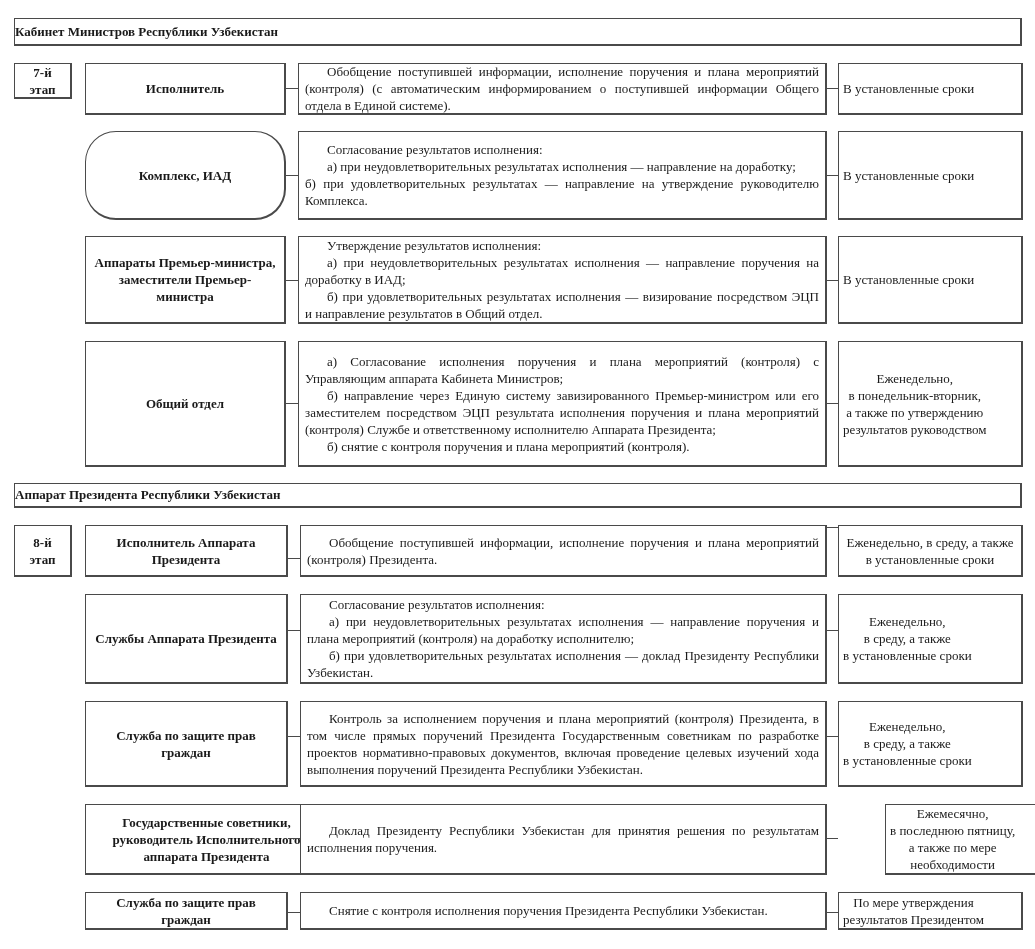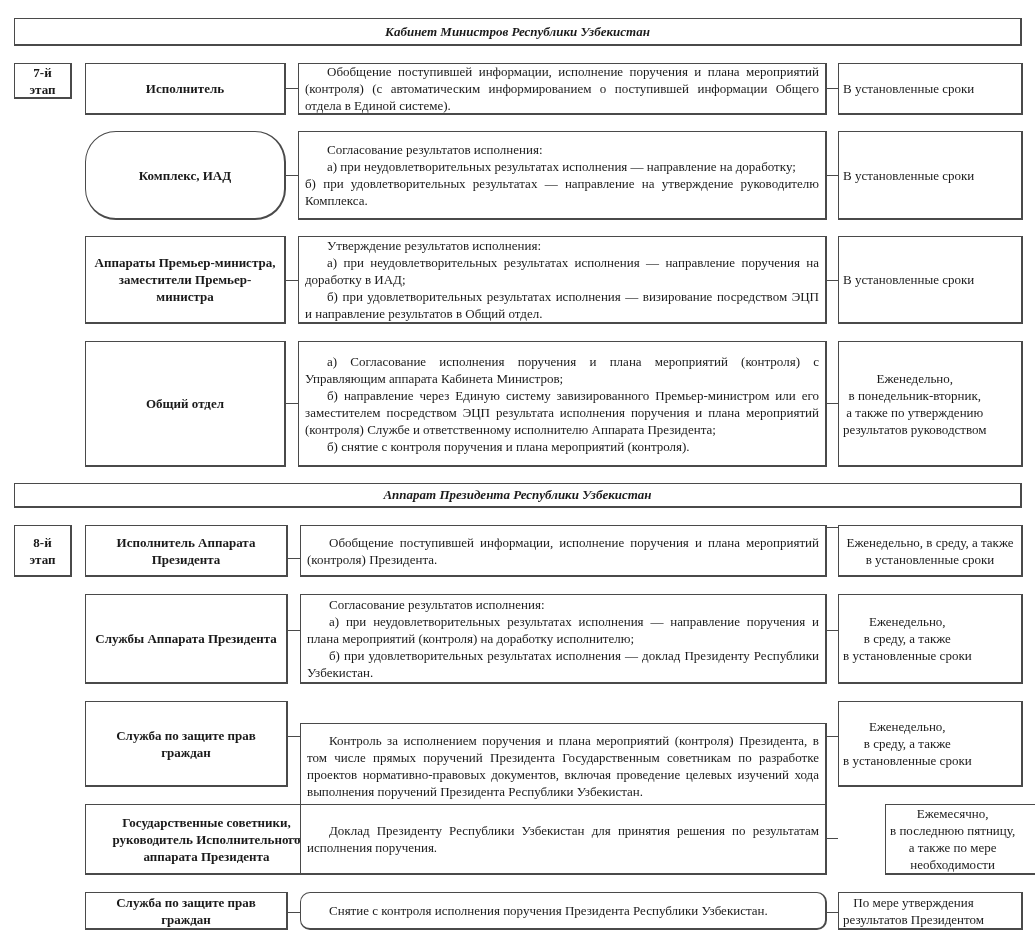--- a/index.html
+++ b/index.html
@@ -1,21 +1,21 @@
 <!DOCTYPE html>
 <html><head>
 <meta charset="utf-8">
 <style>
   html, body { margin:0; padding:0; background:#ffffff; }
   body { width:1035px; height:949px; position:relative; overflow:hidden;
          font-family: "Liberation Serif", "DejaVu Serif", serif; color:#1a1a1a; }
   .box { position:absolute; box-sizing:border-box; border:1.5px solid #4a4a4a;
          border-bottom-width:2px; border-right-width:2px; background:#fff; }
-  .hdr { display:flex; align-items:center; justify-content:center;
-         font-weight:bold; font-size:13px;font-style:italic; }
+  .hdr { display:flex; align-items:center; justify-content:flex-start;
+         font-weight:bold; font-size:13px; }
   .stage { display:flex; align-items:center; justify-content:center; text-align:center;
            font-weight:bold; font-size:13px; line-height:17px; }
   .actor { display:flex; align-items:center; justify-content:center; text-align:center;
            font-weight:bold; font-size:13px; line-height:17px; padding:0 6px; }
   .desc { display:flex; flex-direction:column; justify-content:center;
           font-size:13px; line-height:17px; padding:15px 6px; text-align:justify; }
   .desc p { margin:0; text-align:justify; text-align-last:left; }
   .desc p.ind { text-indent:22px; }
   .term { display:flex; align-items:center; justify-content:flex-start; text-align:center;
           font-size:13px; line-height:17px; padding:0 4px; white-space:pre-line; }
@@ -124,21 +124,21 @@
 <div class="box term" style="left:838px; top:594px; width:185px; height:90px;">
   <span>Еженедельно,
 в среду, а также
 в установленные сроки</span>
 </div>
 
 <div class="box actor" style="left:85px; top:701px; width:203px; height:86px;">
   <span>Служба по защите прав граждан</span>
 </div>
 <div class="conn" style="left:288px; top:736px; width:12px;"></div>
-<div class="box desc" style="left:300px; top:723px; width:527px; height:86px;">
+<div class="box desc" style="left:300px; top:701px; width:527px; height:86px;">
   <p class="ind">Контроль за исполнением поручения и плана мероприятий (контроля) Президента, в том числе прямых поручений Президента Государственным советникам по разработке проектов нормативно-правовых документов, включая проведение целевых изучений хода выполнения поручений Президента Республики Узбекистан.</p>
 </div>
 <div class="conn" style="left:827px; top:736px; width:11px;"></div>
 <div class="box term" style="left:838px; top:701px; width:185px; height:86px;">
   <span>Еженедельно,
 в среду, а также
 в установленные сроки</span>
 </div>
 
 <div class="box actor" style="left:85px; top:804px; width:244px; height:71px;">
@@ -153,20 +153,20 @@
   <span>Ежемесячно,
 в последнюю пятницу,
 а также по мере
 необходимости</span>
 </div>
 
 <div class="box actor" style="left:85px; top:892px; width:203px; height:38px;">
   <span>Служба по защите прав граждан</span>
 </div>
 <div class="conn" style="left:288px; top:912px; width:12px;"></div>
-<div class="box desc" style="left:300px; top:892px; width:527px; height:38px;border-radius:10px;">
+<div class="box desc" style="left:300px; top:892px; width:527px; height:38px;">
   <p class="ind">Снятие с контроля исполнения поручения Президента Республики Узбекистан.</p>
 </div>
 <div class="conn" style="left:827px; top:912px; width:11px;"></div>
 <div class="box term" style="left:838px; top:892px; width:185px; height:38px;">
   <span>По мере утверждения
 результатов Президентом</span>
 </div>
 
 </body></html>

